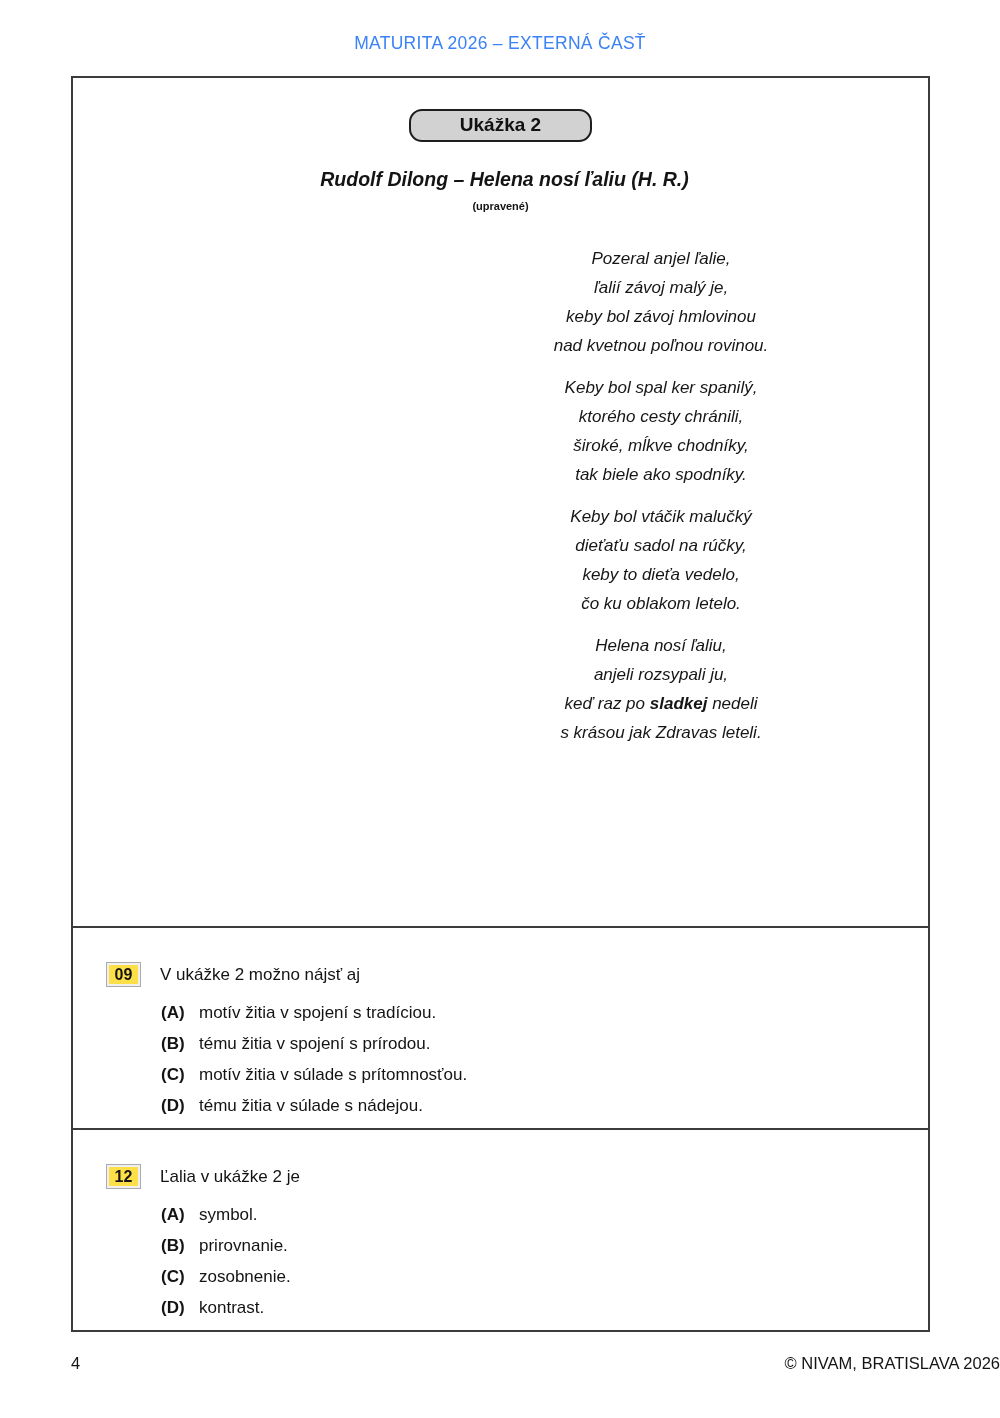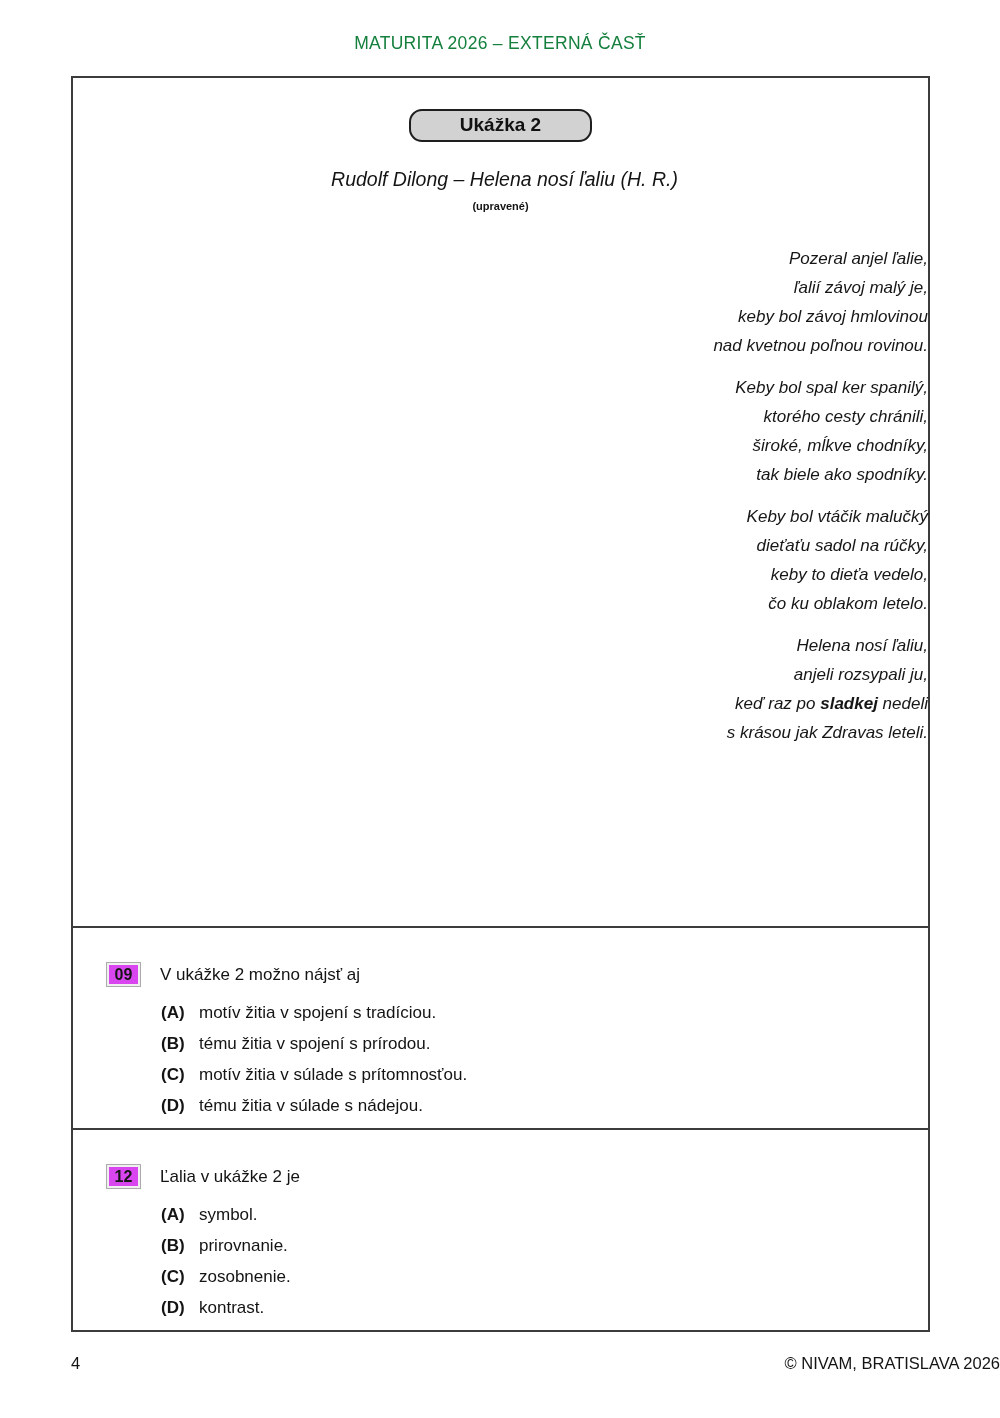--- a/index.html
+++ b/index.html
@@ -8,21 +8,21 @@
     position: relative;
     font-family: "Liberation Sans", sans-serif;
     color: #141414;
   }
   .page-header {
     position: absolute;
     top: 33px; left: 0; width: 100%;
     text-align: center;
     font-size: 17.5px;
     letter-spacing: 0.3px;
-    color: #15803d;
+    color: #3b82f6;
   }
   .content-box {
     position: absolute;
     left: 71px; top: 76px;
     width: 859px; height: 1256px;
     border: 2px solid #3c3c3c;
     display: flex;
     flex-direction: column;
     background: #ffffff;
   }
@@ -39,33 +39,33 @@
     border: 2px solid #1e1e1e;
     border-radius: 13px;
     background: #d2d2d2;
     font-weight: bold;
     font-size: 19px;
     color: #111;
   }
   .excerpt-title {
     margin-top: 26px;
     font-size: 19.5px;
-    font-weight: normal;
+    font-weight: bold;
     font-style: italic;
     margin-left: 8px;
   }
   .excerpt-subtitle {
     margin-top: 9px;
     font-size: 11px;
     font-weight: bold;
   }
   .poem {
     margin-top: 32px;
     margin-left: 321px;
-    text-align: right;
+    text-align: center;
     font-style: italic;
     font-size: 17px;
     line-height: 29px;
     color: #161616;
   }
   .stanza { margin-bottom: 13px; }
   .poem .bold { font-weight: bold; }
   .question-section {
     padding: 34px 0 0 33px;
   }
@@ -74,21 +74,21 @@
     border-bottom: 2px solid #3c3c3c;
   }
   .question-section.q10 { flex: 1; }
   .question-header {
     display: flex;
     align-items: center;
     gap: 19px;
   }
   .qnum {
     width: 35px; height: 25px;
-    background: #d946ef;
+    background: #fde047;
     border: 1px solid #ababab;
     box-shadow: inset 0 0 0 2px #f0f0f0;
     display: flex;
     align-items: center;
     justify-content: center;
     font-weight: bold;
     font-size: 16px;
     color: #141414;
     flex-shrink: 0;
   }

